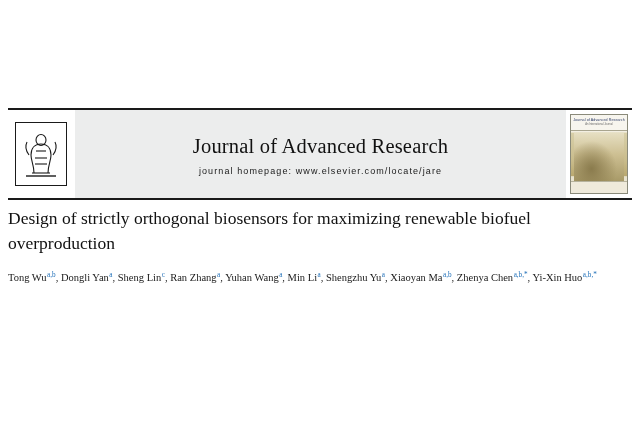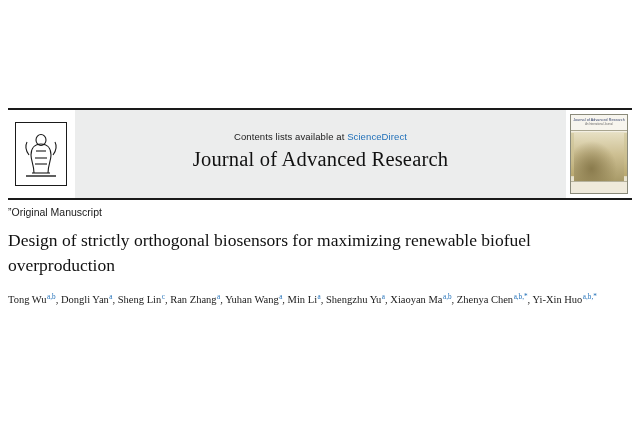--- a/index.html
+++ b/index.html
@@ -197,38 +197,35 @@
             <path d="M16 24 h10"></path>
             <path d="M15 31 h12"></path>
             <path d="M15 37 h12"></path>
           </g>
           <path d="M6 49 h30" stroke="#1a1a1a" stroke-width="1.4" fill="none"></path>
         </svg>
       </div>
     </div>
 
     <div class="masthead-center">
-      <div class="contents-line">
-        <span>Contents lists available at </span><span class="sd">ScienceDirect</span>
-      </div>
       <div class="journal-title">Journal of Advanced Research</div>
+      <div class="homepage-line">journal homepage: www.elsevier.com/locate/jare</div>
     </div>
 
     <div class="masthead-cover">
       <div class="cover-img">
         <div class="cover-band">
           <div class="cover-band-t1">Journal of Advanced Research</div>
           <div class="cover-band-t2">An International Journal</div>
         </div>
         <div class="cover-scene"></div>
         <div class="cover-footer"></div>
       </div>
     </div>
 
   </div>
 
   <div class="article">
-    <div class="manuscript-type">”Original Manuscript</div>
     <h1 class="article-title">Design of strictly orthogonal biosensors for maximizing renewable biofuel overproduction</h1>
     <div class="authors"><span>Tong Wu</span><sup>a,b</sup><span class="sep">, </span><span>Dongli Yan</span><sup>a</sup><span class="sep">, </span><span>Sheng Lin</span><sup>c</sup><span class="sep">, </span><span>Ran Zhang</span><sup>a</sup><span class="sep">, </span><span>Yuhan Wang</span><sup>a</sup><span class="sep">, </span><span>Min Li</span><sup>a</sup><span class="sep">, </span><span>Shengzhu Yu</span><sup>a</sup><span class="sep">, </span><span>Xiaoyan Ma</span><sup>a,b</sup><span class="sep">, </span><span>Zhenya Chen</span><sup>a,b,*</sup><span class="sep">, </span><span>Yi-Xin Huo</span><sup>a,b,*</sup></div>
   </div>
 
 </div>
 
 </body></html>

